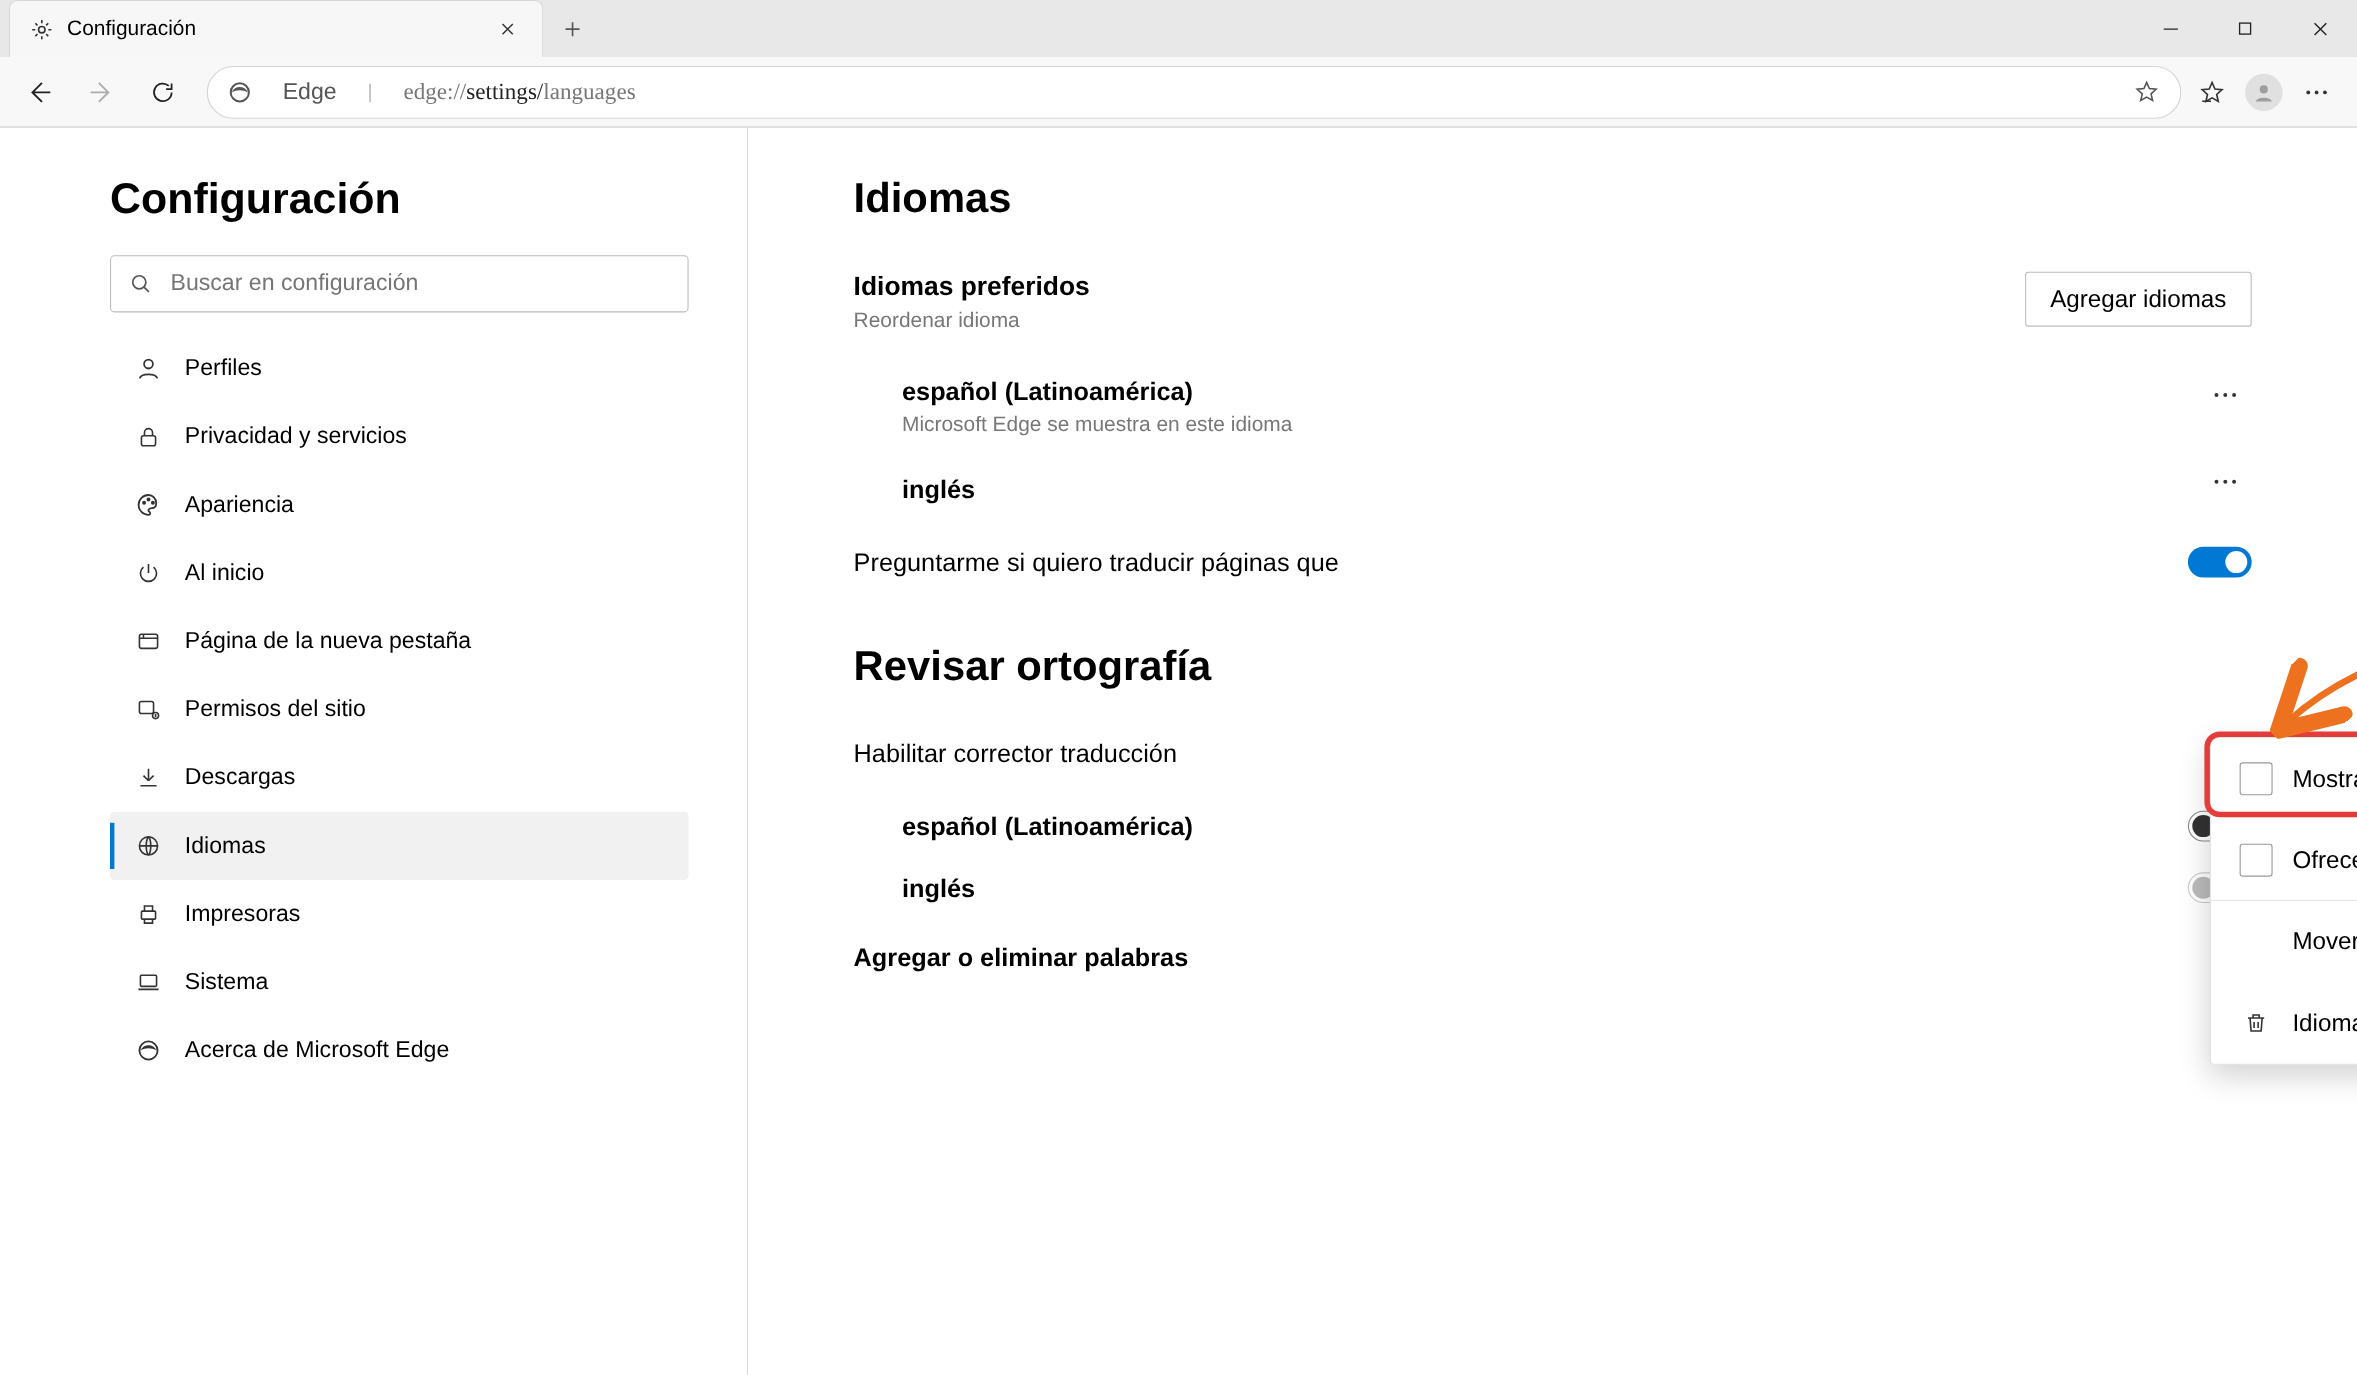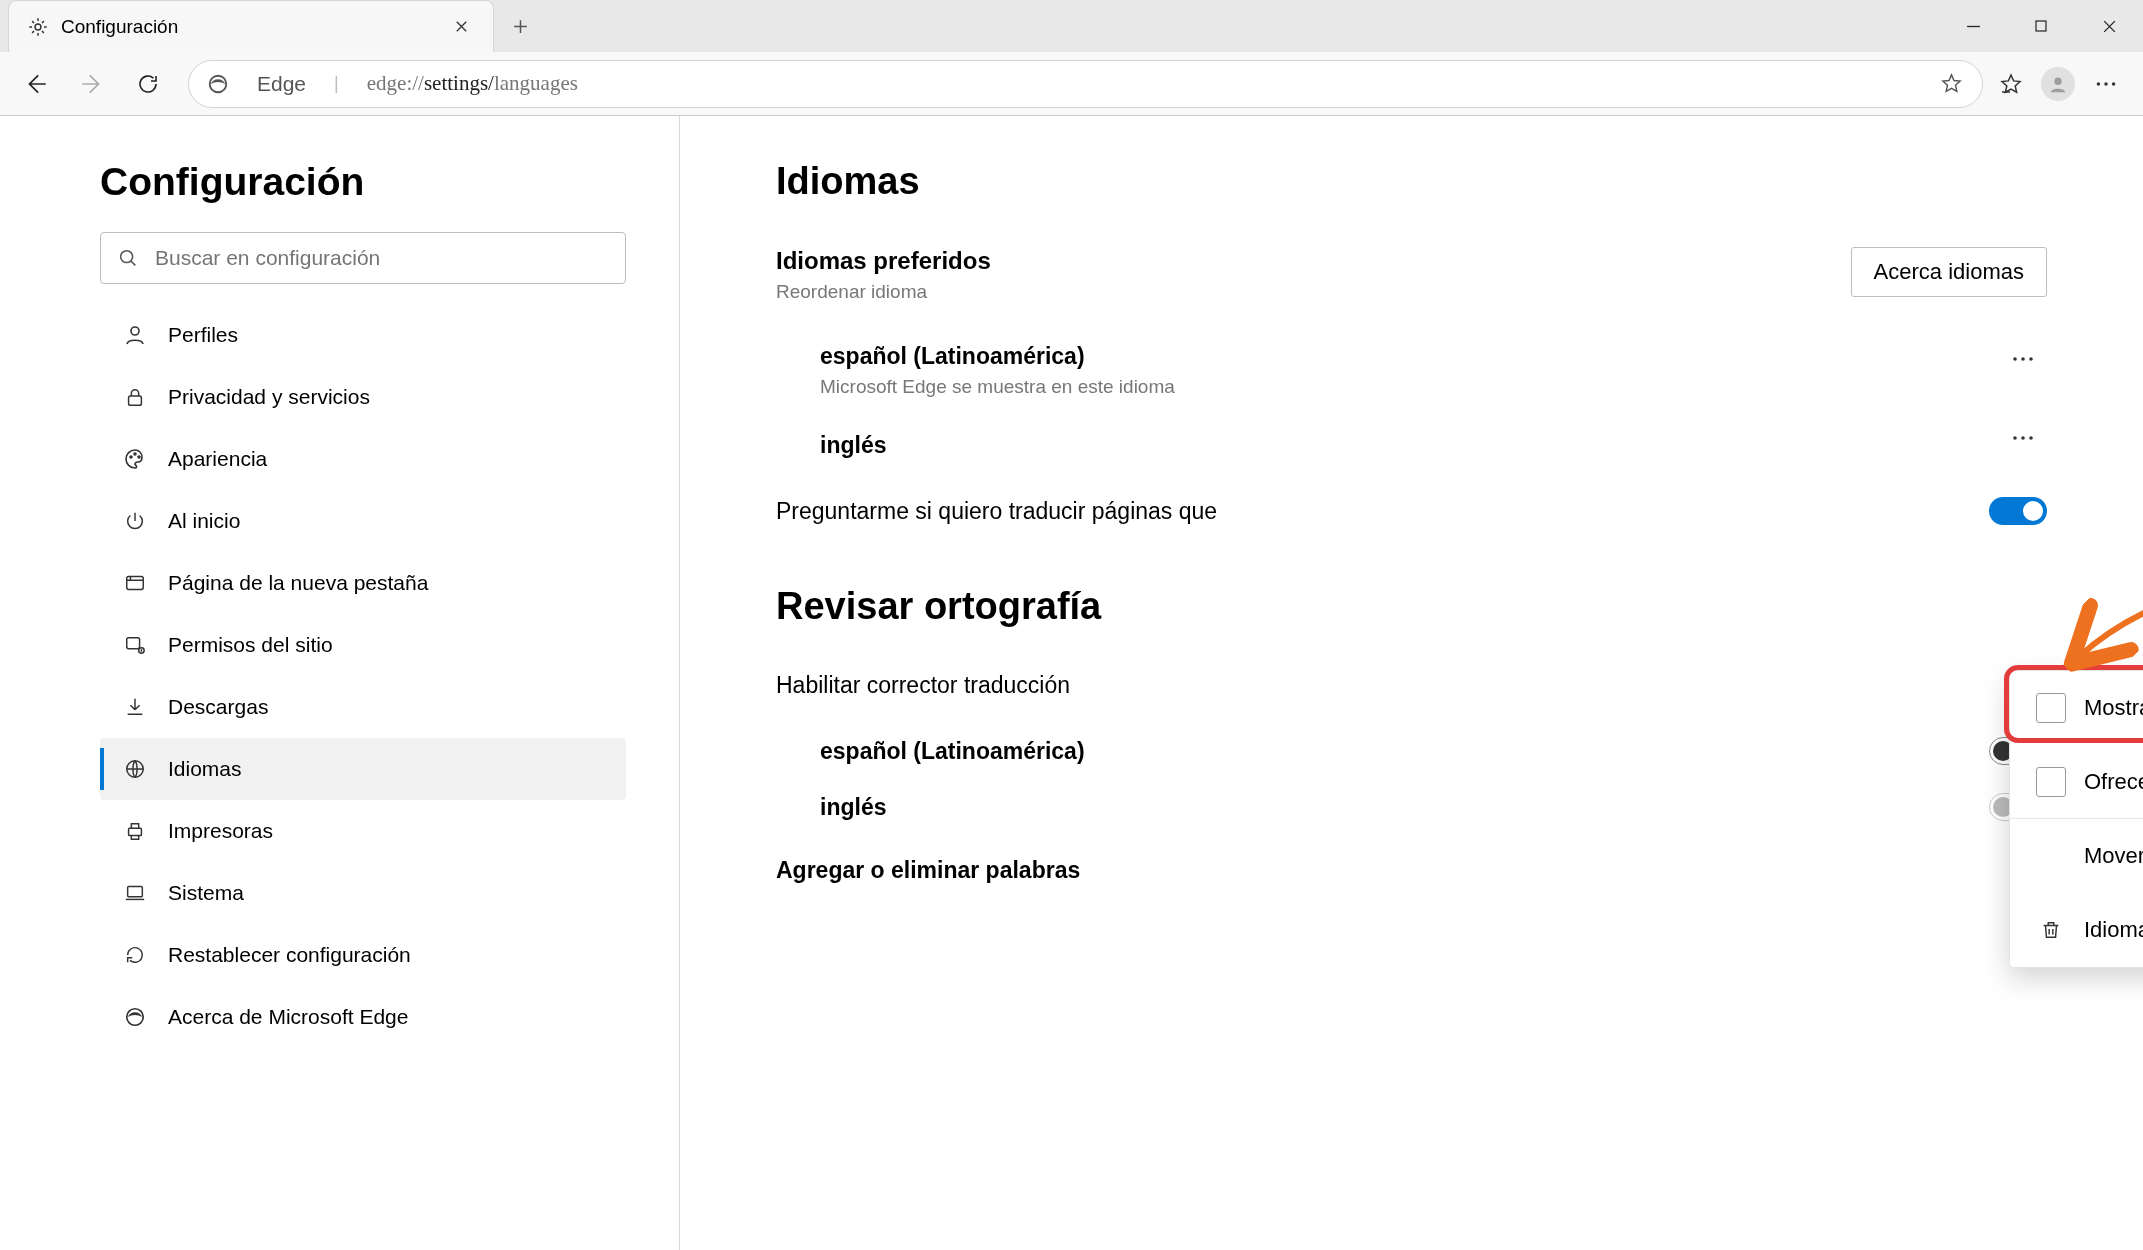--- a/index.html
+++ b/index.html
@@ -301,47 +301,39 @@
         <span class="nav-icon">
             <svg viewBox="0 0 24 24" width="22" height="22" fill="none" stroke="#333" stroke-width="1.6">
               <rect x="4" y="5" width="16" height="11" rx="1"></rect>
               <path d="M2 19h20"></path>
             </svg>
           </span>
         <span>Sistema</span>
       </li>
       <li class="nav-item">
         <span class="nav-icon">
-            <svg viewBox="0 0 24 24" width="22" height="22" fill="none" stroke="#333" stroke-width="1.6">
-              <path d="M4 12a8 8 0 1 1 2.6 5.9M4 20v-5h5"></path>
-            </svg>
-          </span>
-        <span>Restablecer configuración</span>
-      </li>
-      <li class="nav-item">
-        <span class="nav-icon">
             <svg viewBox="0 0 24 24" width="22" height="22" fill="#333">
               <circle cx="12" cy="12" r="9" fill="none" stroke="#333" stroke-width="1.8"></circle>
               <path d="M4 12c3-7 13-7 16 0-5-3-11-3-16 0z"></path>
             </svg>
           </span>
         <span>Acerca de Microsoft Edge</span>
       </li>
     </ul>
   </div>
 
   <div class="main">
     <h2 class="section">Idiomas</h2>
 
     <div class="row-header">
       <div>
         <div class="preferred-label">Idiomas preferidos</div>
         <div class="reorder">Reordenar idioma</div>
       </div>
-      <button class="add-button">Acerca idiomas</button>
+      <button class="add-button">Agregar idiomas</button>
     </div>
 
     <div class="lang-row">
       <div>
         <div class="name">español (Latinoamérica)</div>
         <div class="sub">Microsoft Edge se muestra en este idioma</div>
       </div>
       <div class="ellipsis-btn">
         <svg viewBox="0 0 24 8" width="26" height="8" fill="#333">
             <circle cx="4" cy="4" r="1.8"></circle>

